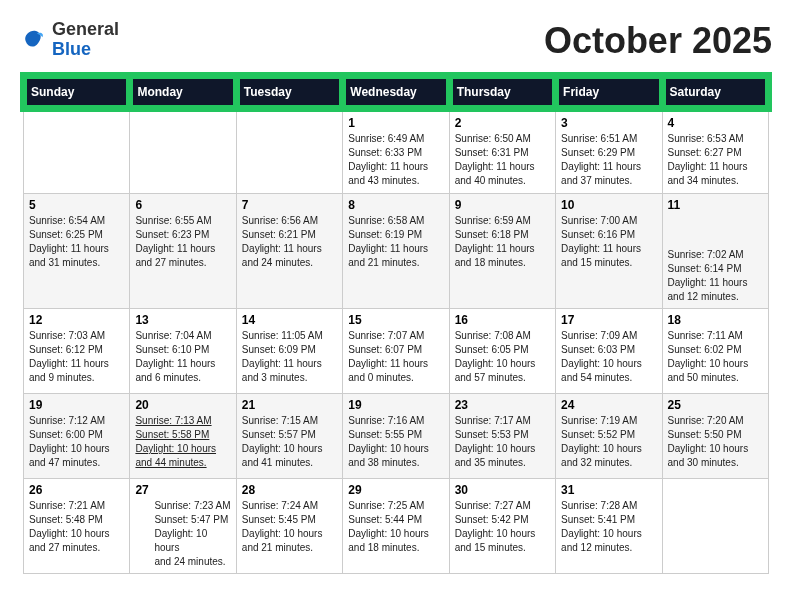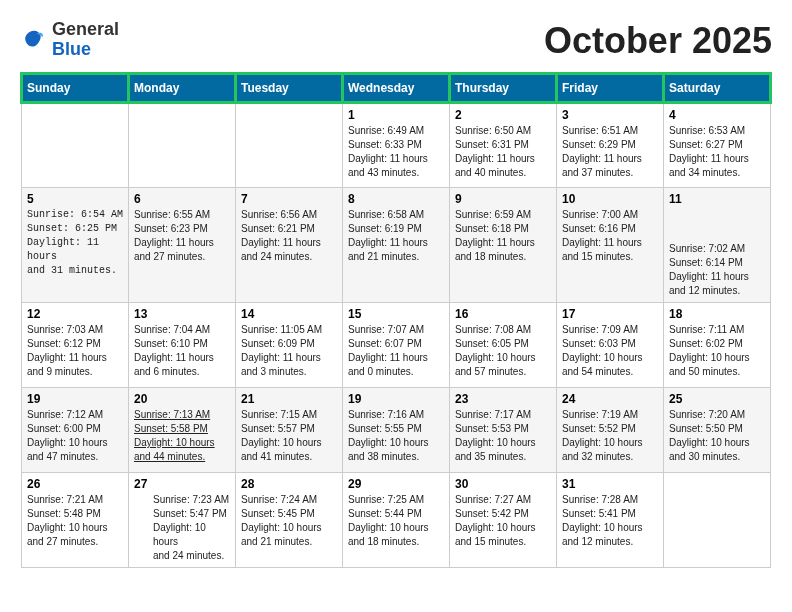--- a/index.html
+++ b/index.html
@@ -43,27 +43,27 @@
     .calendar-subtitle {
       font-size: 15px;
       color: #444;
     }
     table {
       width: 100%;
       border-collapse: collapse;
       font-size: 11px;
     }
     thead th {
-      background-color: #0369a1;
+      background-color: #0f172a;
       color: #fff;
       padding: 6px 4px;
       text-align: left;
       font-size: 12px;
       font-weight: bold;
-      border: 3px solid #22c55e;
+      border: 7px solid #22c55e;
     }
     tbody td {
       border: 1px solid #ccc;
       vertical-align: top;
       padding: 4px 5px;
       width: 14.28%;
       min-height: 80px;
       height: 85px;
     }
     .day-number {
@@ -150,21 +150,21 @@
           <div class="day-number">4</div>
           <div class="day-info" style="white-space: pre-line;">Sunrise: 6:53 AM
 Sunset: 6:27 PM
 Daylight: 11 hours
 and 34 minutes.</div>
         </td>
       </tr>
       <tr>
         <td>
           <div class="day-number">5</div>
-          <div class="day-info" style="white-space: pre-line; font-family: Liberation Mono, monospace;">Sunrise: 6:54 AM
+          <div class="day-info" style="white-space: pre-line;">Sunrise: 6:54 AM
 Sunset: 6:25 PM
 Daylight: 11 hours
 and 31 minutes.</div>
         </td>
         <td>
           <div class="day-number">6</div>
           <div class="day-info" style="white-space: pre-line;">Sunrise: 6:55 AM
 Sunset: 6:23 PM
 Daylight: 11 hours
 and 27 minutes.</div>

